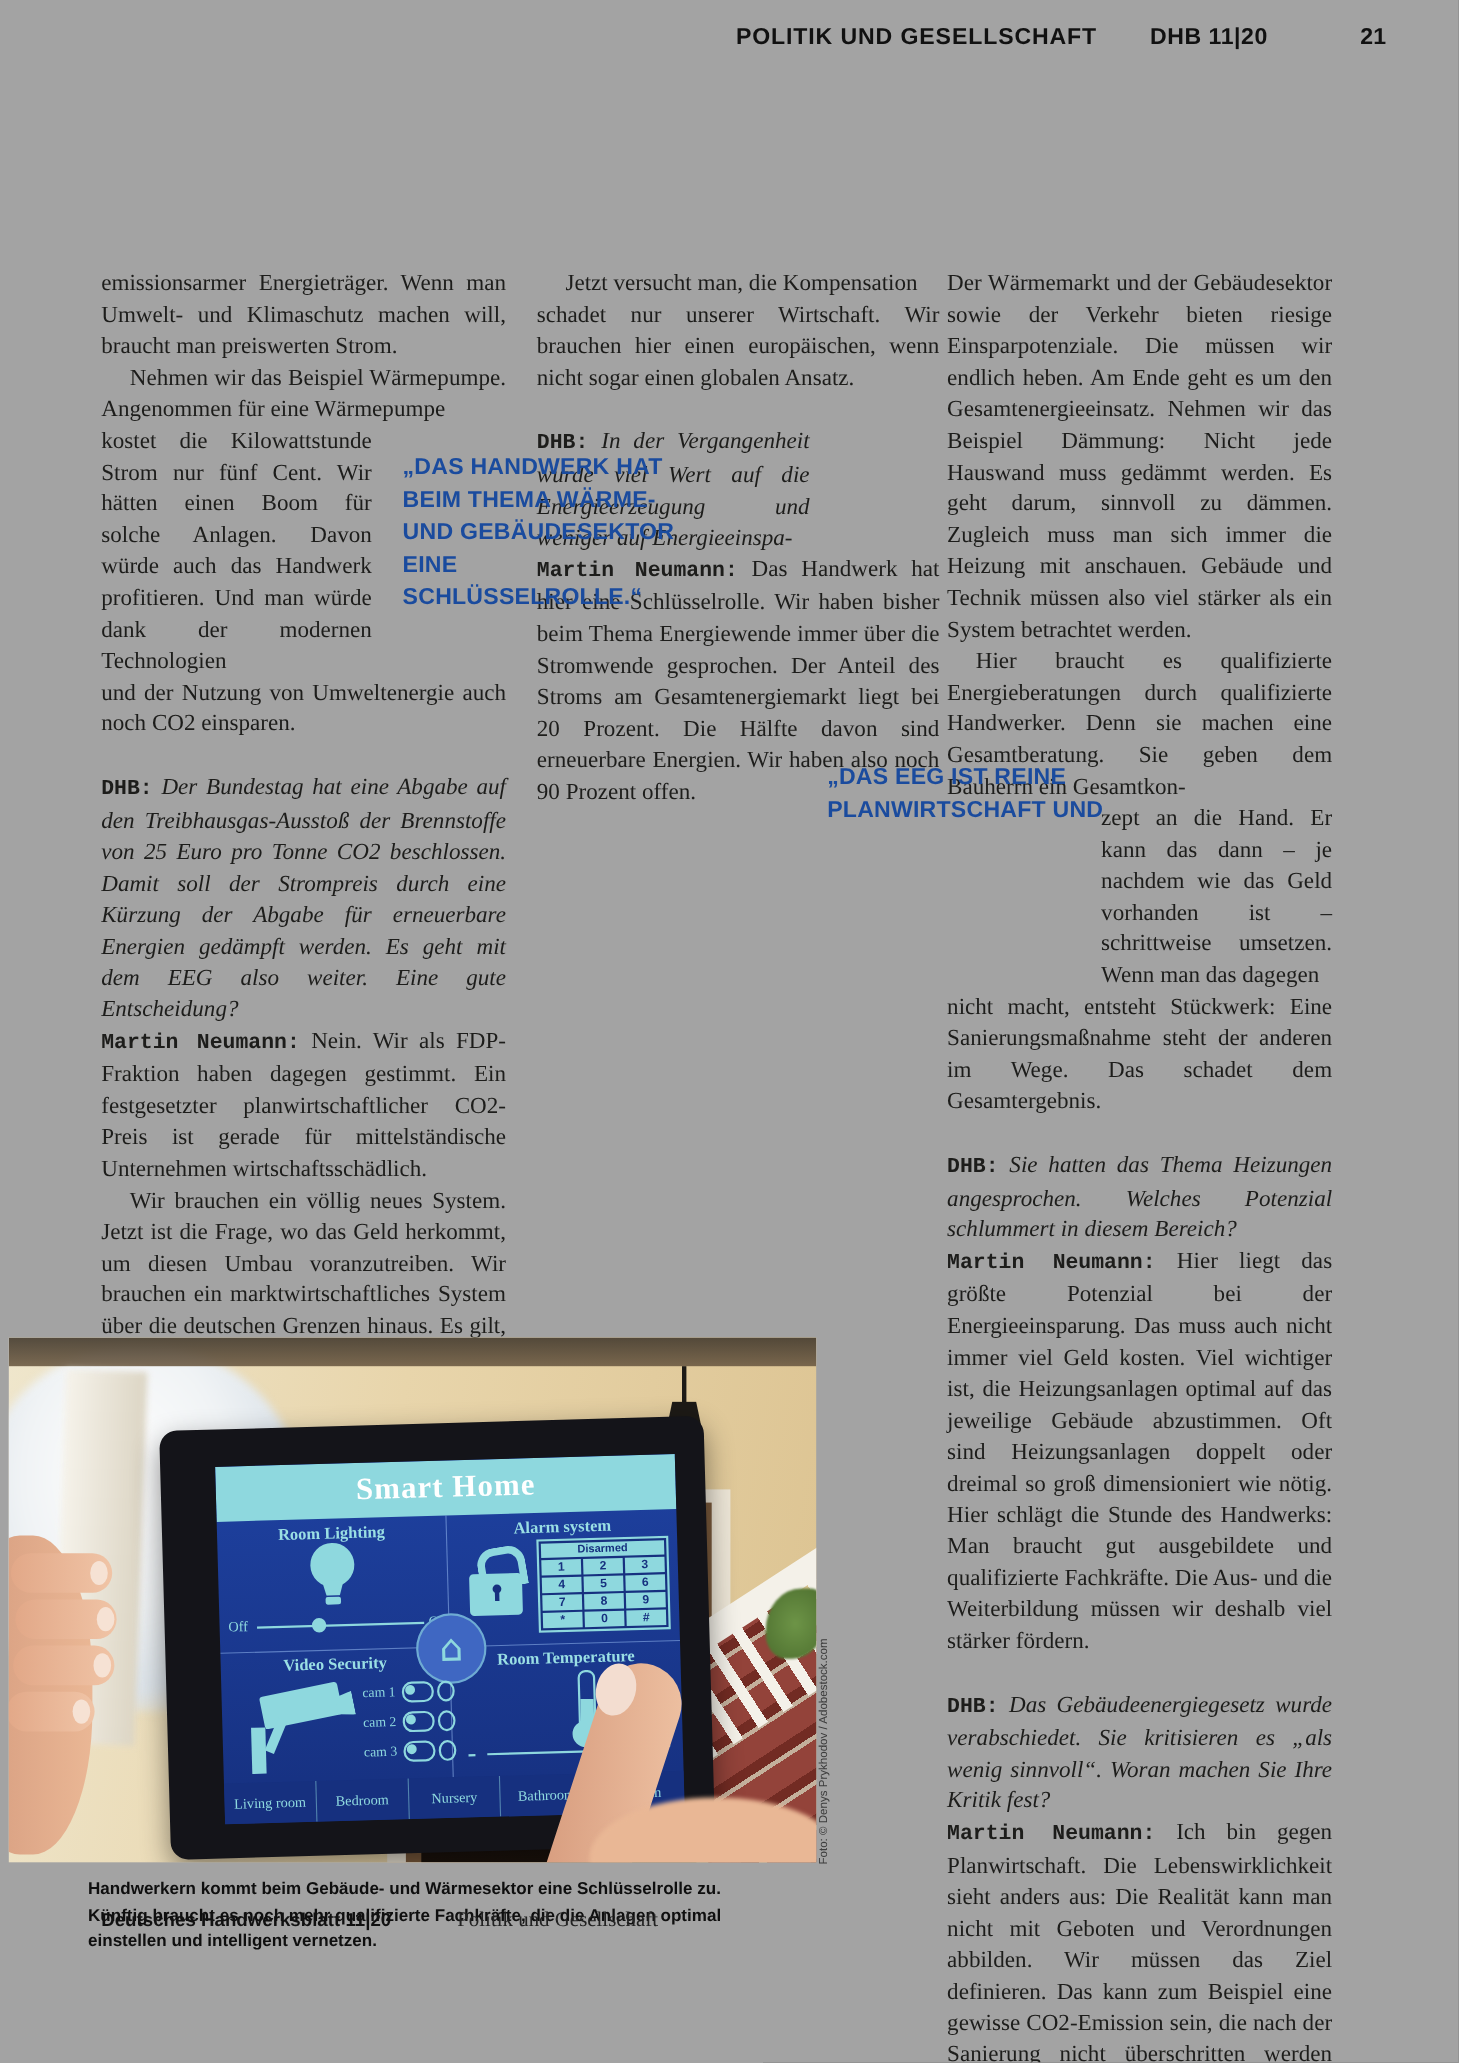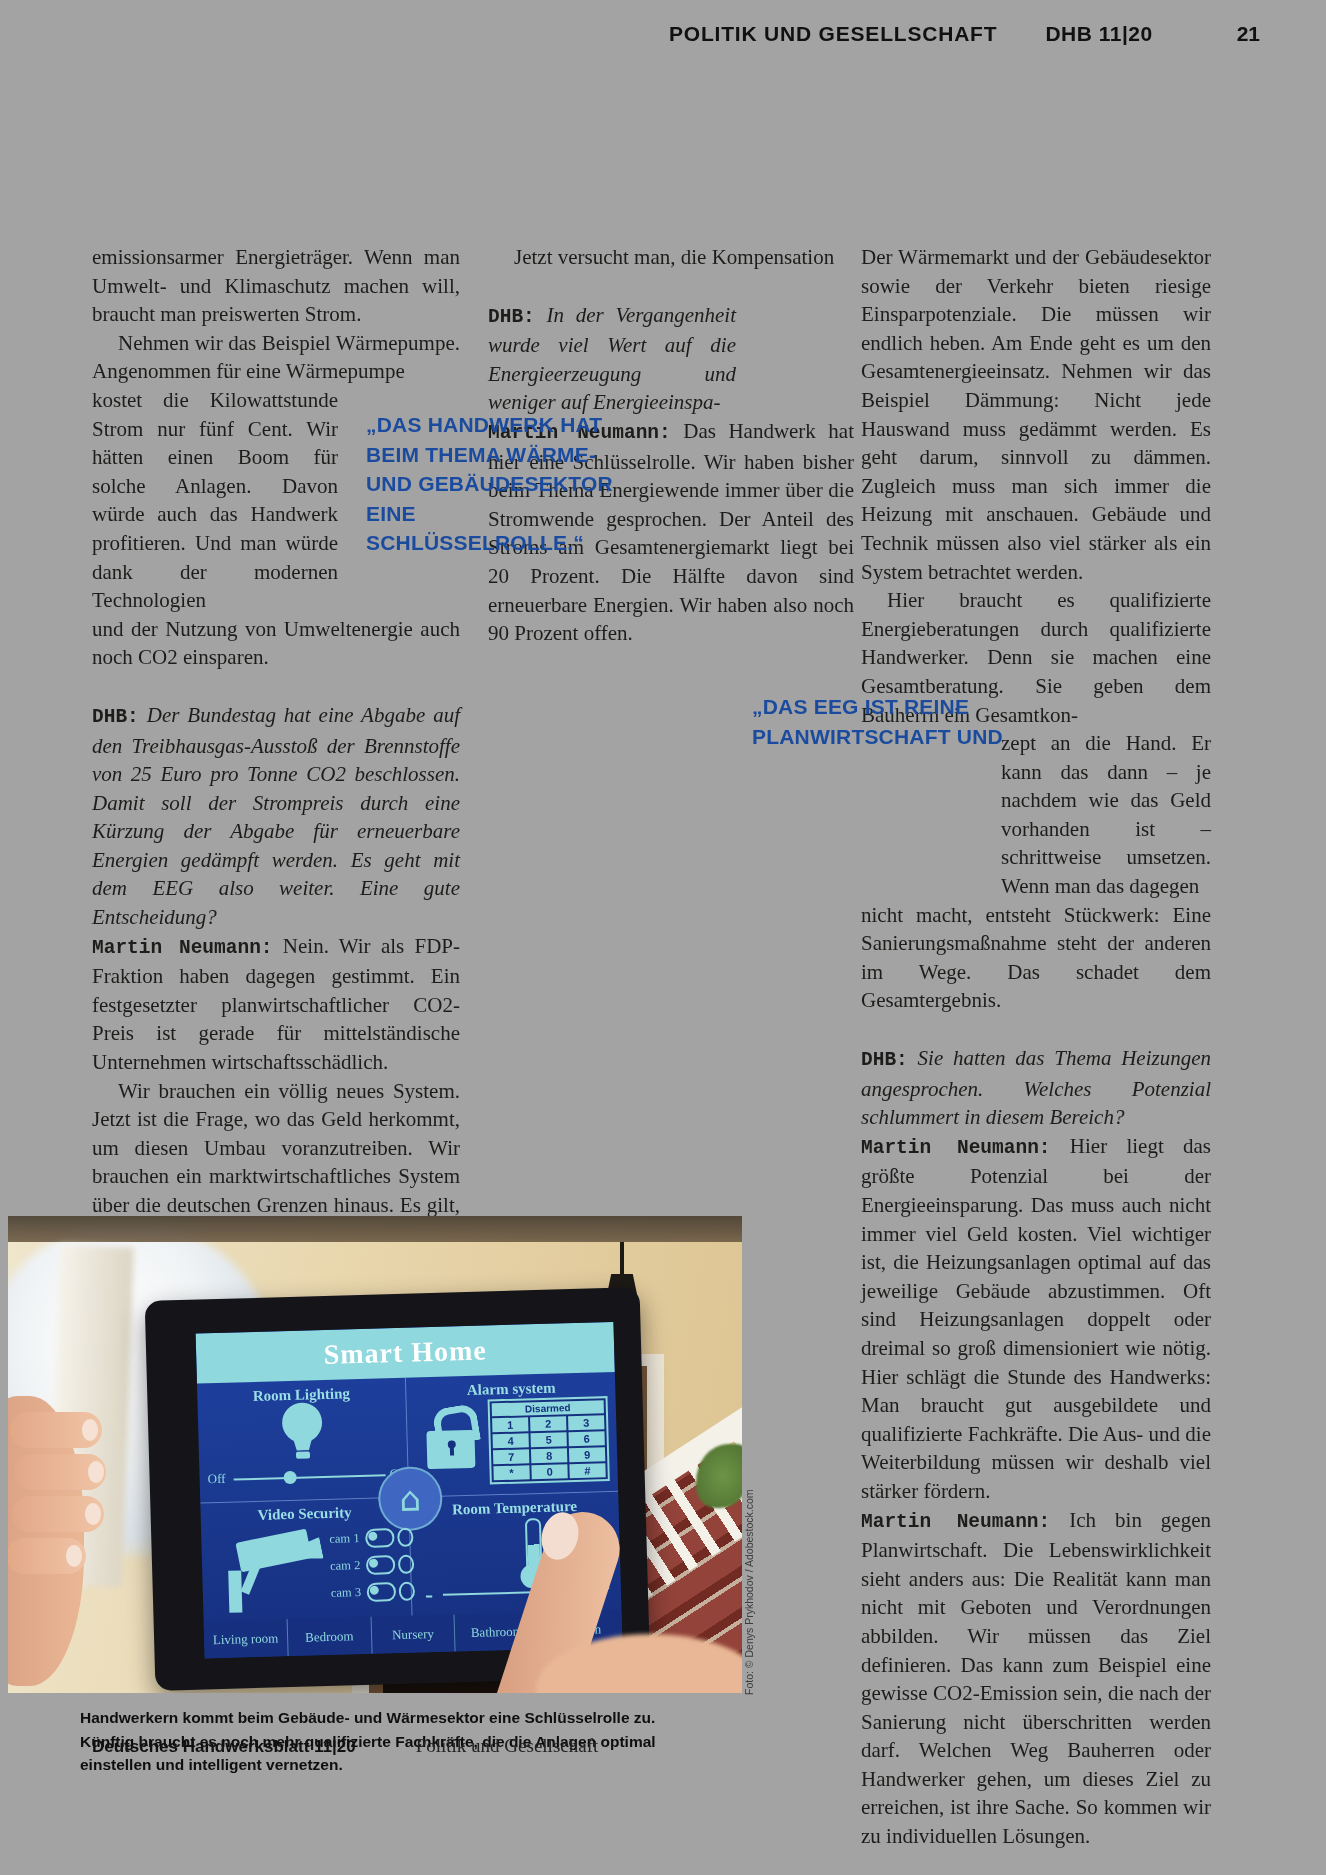--- a/index.html
+++ b/index.html
@@ -165,30 +165,32 @@
       <div class="b"><span class="seg-n">emissionsarmer Energieträger. Wenn man Umwelt- und Klimaschutz machen will, braucht man preiswerten Strom.</span></div>
       <div class="b indent"><span class="seg-n">Nehmen wir das Beispiel Wärmepumpe. Angenommen für eine Wärmepumpe</span></div>
       <div class="b nr"><span class="seg-n">kostet die Kilowattstunde Strom nur fünf Cent. Wir hätten einen Boom für solche Anlagen. Davon würde auch das Handwerk profitieren. Und man würde dank der modernen Technologien</span></div>
       <div class="b"><span class="seg-n">und der Nutzung von Umweltenergie auch noch CO2 einsparen.</span></div>
       <div class="b qa"><span class="seg-b">DHB:</span> <span class="seg-i">Der Bundestag hat eine Abgabe auf den Treibhausgas-Ausstoß der Brennstoffe von 25 Euro pro Tonne CO2 beschlossen. Damit soll der Strompreis durch eine Kürzung der Abgabe für erneuerbare Energien gedämpft werden. Es geht mit dem EEG also weiter. Eine gute Entscheidung?</span></div>
       <div class="b"><span class="seg-b">Martin Neumann:</span> <span class="seg-n">Nein. Wir als FDP-Fraktion haben dagegen gestimmt. Ein festgesetzter planwirtschaftlicher CO2-Preis ist gerade für mittelständische Unternehmen wirtschaftsschädlich.</span></div>
       <div class="b indent"><span class="seg-n">Wir brauchen ein völlig neues System. Jetzt ist die Frage, wo das Geld herkommt, um diesen Umbau voranzutreiben. Wir brauchen ein marktwirtschaftliches System über die deutschen Grenzen hinaus. Es gilt, sich jetzt sehr dafür starkzuma-</span></div>
     </div>
   <div class="col" id="col2">
       <div class="b indent"><span class="seg-n">Jetzt versucht man, die Kompensation</span></div>
+      <div class="b"><span class="seg-n">schadet nur unserer Wirtschaft. Wir brauchen hier einen europäischen, wenn nicht sogar einen globalen Ansatz.</span></div>
       <div class="b qa nr"><span class="seg-b">DHB:</span> <span class="seg-i">In der Vergangenheit wurde viel Wert auf die Energieerzeugung und weniger auf Energieeinspa-</span></div>
       <div class="b"><span class="seg-b">Martin Neumann:</span> <span class="seg-n">Das Handwerk hat hier eine Schlüsselrolle. Wir haben bisher beim Thema Energiewende immer über die Stromwende gesprochen. Der Anteil des Stroms am Gesamtenergiemarkt liegt bei 20 Prozent. Die Hälfte davon sind erneuerbare Energien. Wir haben also noch 90 Prozent offen.</span></div>
     </div>
   <div class="col" id="col3">
       <div class="b"><span class="seg-n">Der Wärmemarkt und der Gebäudesektor sowie der Verkehr bieten riesige Einsparpotenziale. Die müssen wir endlich heben. Am Ende geht es um den Gesamtenergieeinsatz. Nehmen wir das Beispiel Dämmung: Nicht jede Hauswand muss gedämmt werden. Es geht darum, sinnvoll zu dämmen. Zugleich muss man sich immer die Heizung mit anschauen. Gebäude und Technik müssen also viel stärker als ein System betrachtet werden.</span></div>
       <div class="b indent"><span class="seg-n">Hier braucht es qualifizierte Energieberatungen durch qualifizierte Handwerker. Denn sie machen eine Gesamtberatung. Sie geben dem Bauherrn ein Gesamtkon-</span></div>
       <div class="b nl"><span class="seg-n">zept an die Hand. Er kann das dann – je nachdem wie das Geld vorhanden ist – schrittweise umsetzen. Wenn man das dagegen</span></div>
       <div class="b"><span class="seg-n">nicht macht, entsteht Stückwerk: Eine Sanierungsmaßnahme steht der anderen im Wege. Das schadet dem Gesamtergebnis.</span></div>
       <div class="b qa"><span class="seg-b">DHB:</span> <span class="seg-i">Sie hatten das Thema Heizungen angesprochen. Welches Potenzial schlummert in diesem Bereich?</span></div>
       <div class="b"><span class="seg-b">Martin Neumann:</span> <span class="seg-n">Hier liegt das größte Potenzial bei der Energieeinsparung. Das muss auch nicht immer viel Geld kosten. Viel wichtiger ist, die Heizungsanlagen optimal auf das jeweilige Gebäude abzustimmen. Oft sind Heizungsanlagen doppelt oder dreimal so groß dimensioniert wie nötig. Hier schlägt die Stunde des Handwerks: Man braucht gut ausgebildete und qualifizierte Fachkräfte. Die Aus- und die Weiterbildung müssen wir deshalb viel stärker fördern.</span></div>
+      <div class="b qa"><span class="seg-b">DHB:</span> <span class="seg-i">Das Gebäudeenergiegesetz wurde verabschiedet. Sie kritisieren es „als wenig sinnvoll“. Woran machen Sie Ihre Kritik fest?</span></div>
       <div class="b"><span class="seg-b">Martin Neumann:</span> <span class="seg-n">Ich bin gegen Planwirtschaft. Die Lebenswirklichkeit sieht anders aus: Die Realität kann man nicht mit Geboten und Verordnungen abbilden. Wir müssen das Ziel definieren. Das kann zum Beispiel eine gewisse CO2-Emission sein, die nach der Sanierung nicht überschritten werden darf. Welchen Weg Bauherren oder Handwerker gehen, um dieses Ziel zu erreichen, ist ihre Sache. So kommen wir zu individuellen Lösungen.</span></div>
     </div>
 
   <div class="pull-quote" id="pq1">
       <div>„DAS HANDWERK HAT</div>
       <div>BEIM THEMA WÄRME-</div>
       <div>UND GEBÄUDESEKTOR</div>
       <div>EINE SCHLÜSSELROLLE.“</div>
     </div>
   <div class="pull-quote" id="pq2">

